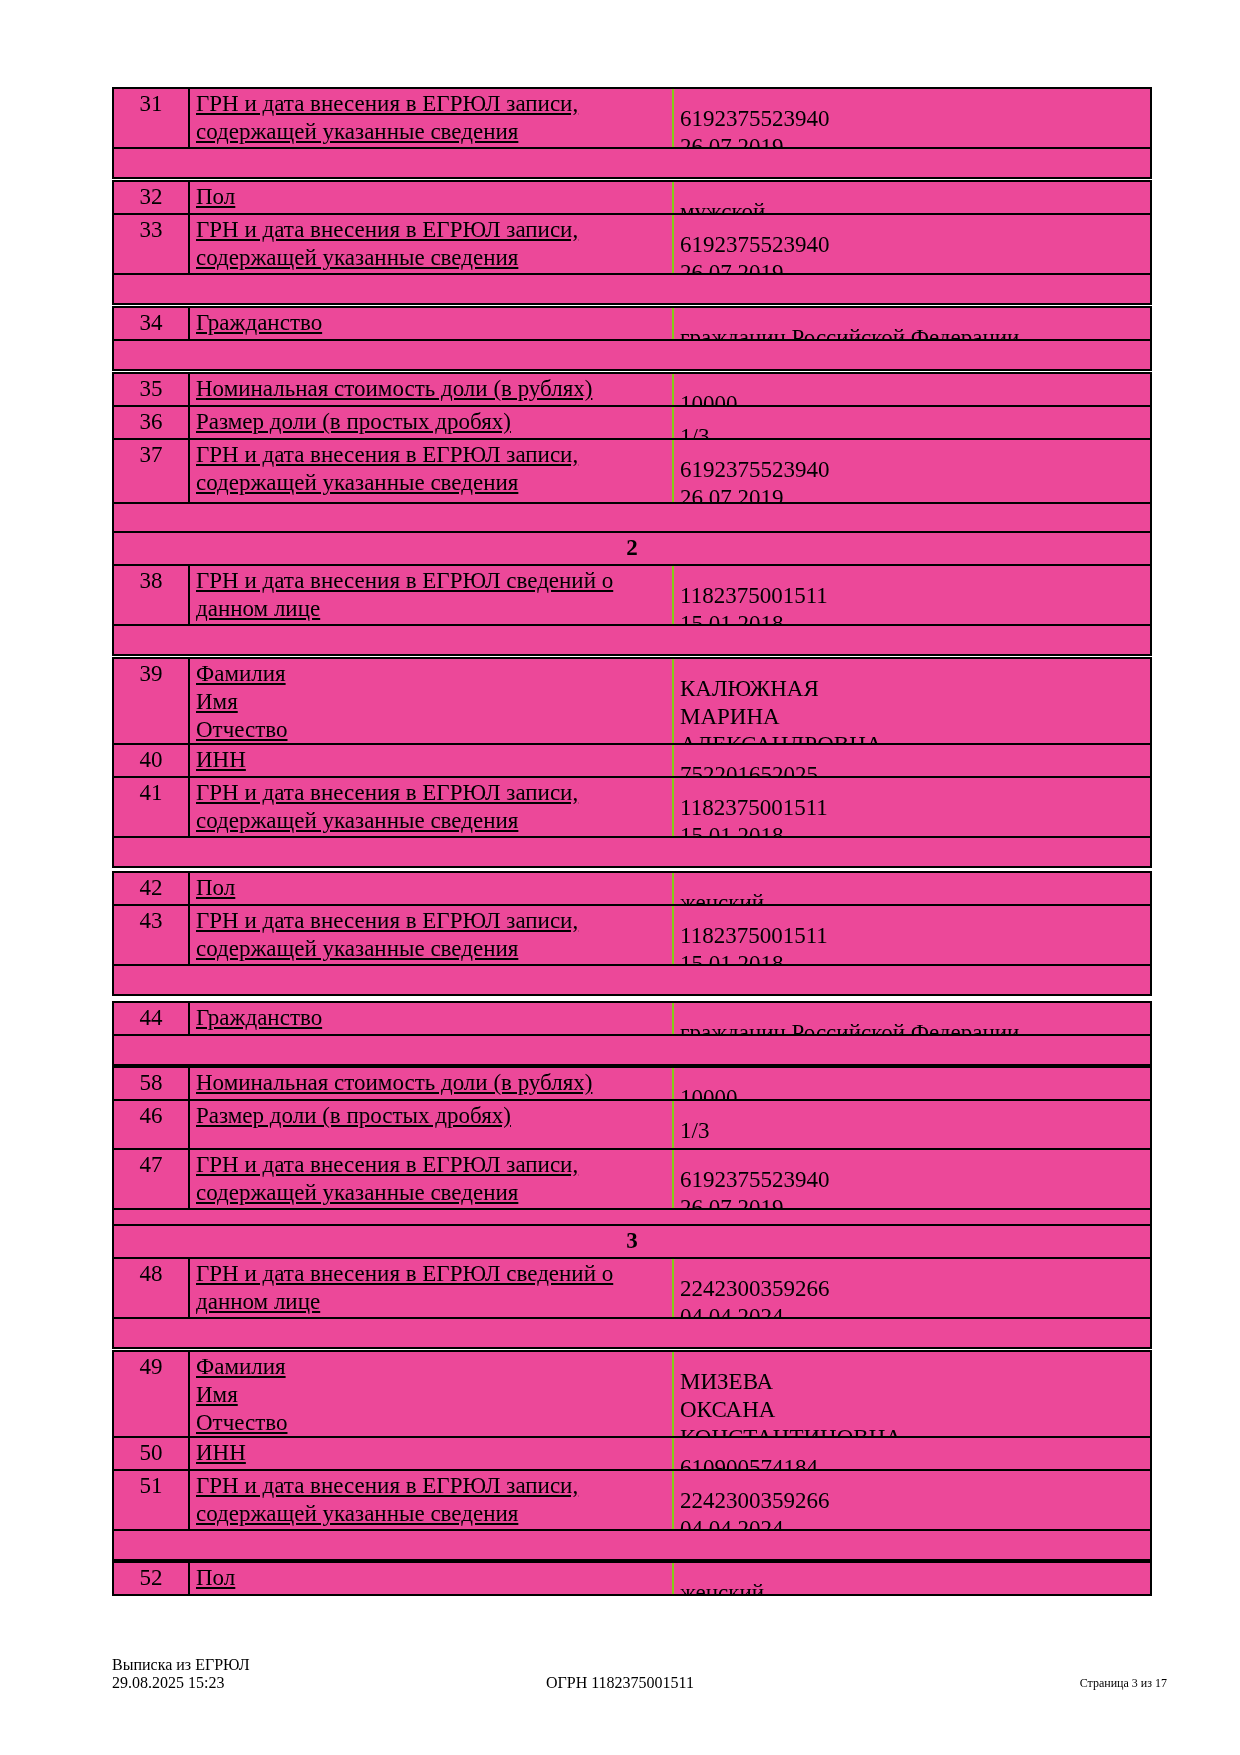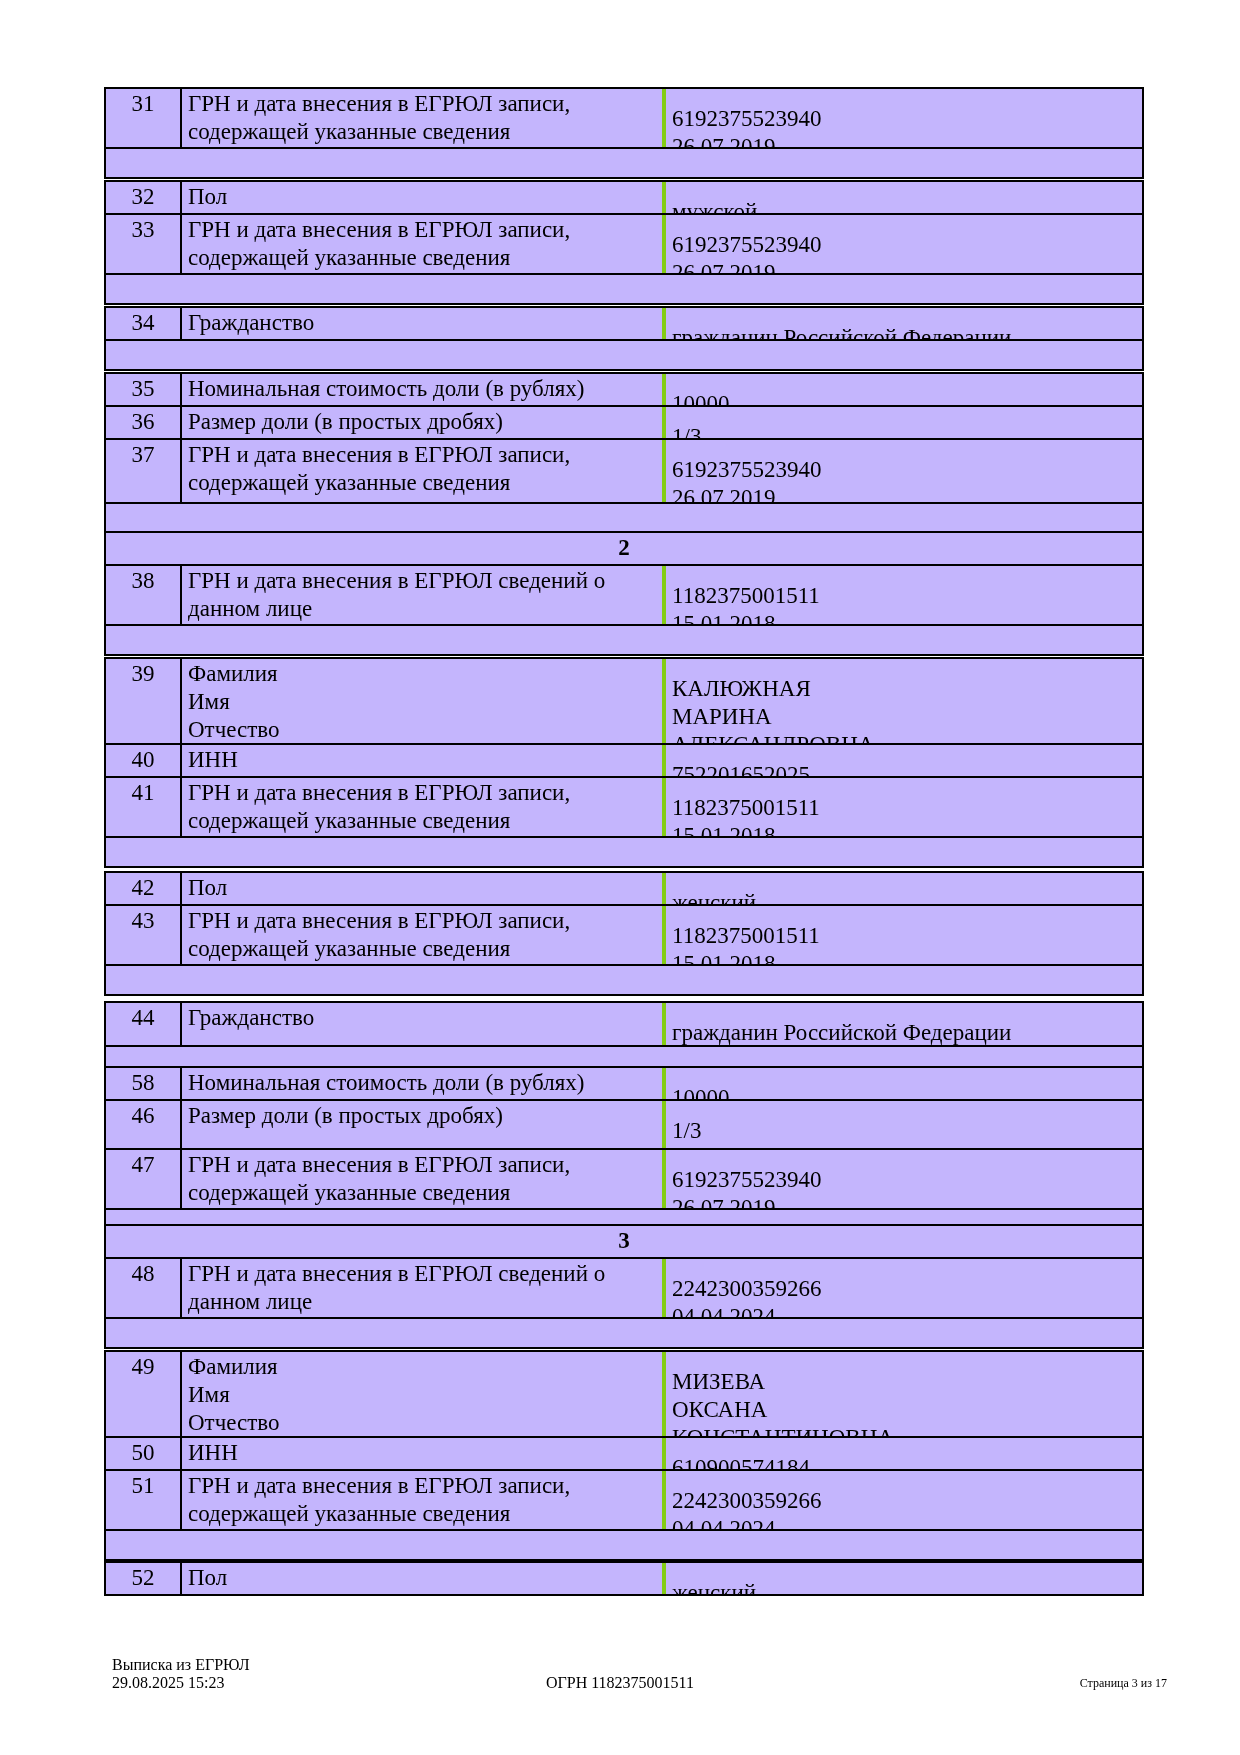--- a/index.html
+++ b/index.html
@@ -11,25 +11,25 @@
     position: relative;
     width: 1240px;
     height: 1755px;
     background: #ffffff;
     font-family: "Liberation Serif", "DejaVu Serif", serif;
     color: #000000;
     overflow: hidden;
   }
   .blk {
     position: absolute;
-    left: 104px;
+    left: 112px;
     width: 1040px;
     border: 2px solid #000;
     box-sizing: border-box;
-    background: #c4b5fd;
+    background: #ec4899;
   }
   .row {
     display: flex;
     box-sizing: border-box;
     border-top: 2px solid #000;
     overflow: hidden;
   }
   .row:first-child { border-top: none; }
   .cell {
     box-sizing: border-box;
@@ -39,22 +39,23 @@
     overflow: hidden;
   }
   .num {
     width: 76px;
     border-right: 2px solid #000;
     text-align: center;
     padding: 1px 2px 0 2px;
   }
   .lbl {
     width: 484px;
-    border-right: 4px solid #84cc16;
+    border-right: 2px solid #84cc16;
     padding: 1px 0 0 6px;
+    text-decoration: underline;
   }
   .val {
     flex: 1;
     padding: 16px 4px 0 6px;
   }
   .hdr {
     flex: 1;
     text-align: center;
     font-weight: bold;
     font-size: 23px;
@@ -212,21 +213,21 @@
 содержащей указанные сведения</div>
       <div class="cell val">1182375001511
 15.01.2018</div>
     </div>
     <div class="row" style="height:30px">
         <div class="spacer-cell"></div>
       </div>
   </div>
 
   <div class="blk" style="top:1001px">
-    <div class="row" style="height:42px">
+    <div class="row" style="height:31px">
       <div class="cell num">44</div>
       <div class="cell lbl">Гражданство</div>
       <div class="cell val">гражданин Российской Федерации</div>
     </div>
     <div class="row" style="height:30px">
         <div class="spacer-cell"></div>
       </div>
   </div>
 
   <div class="blk" style="top:1066px">

